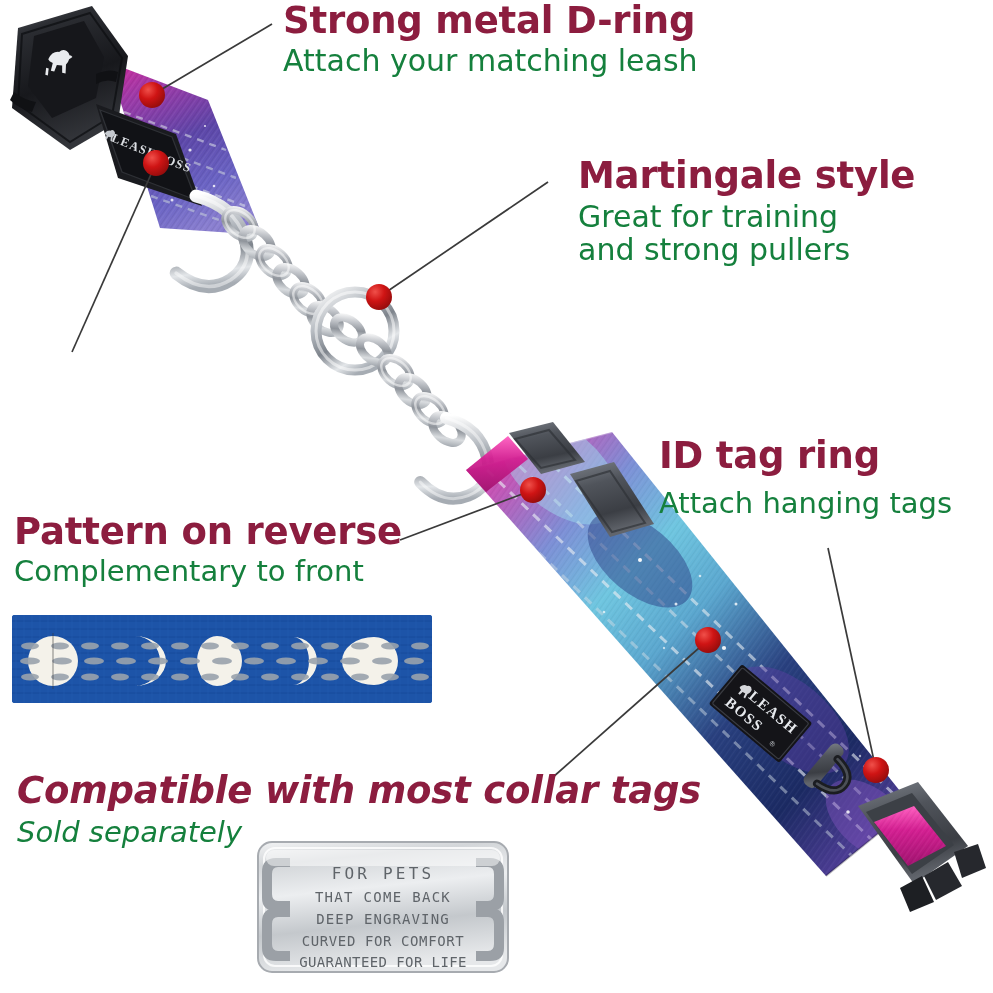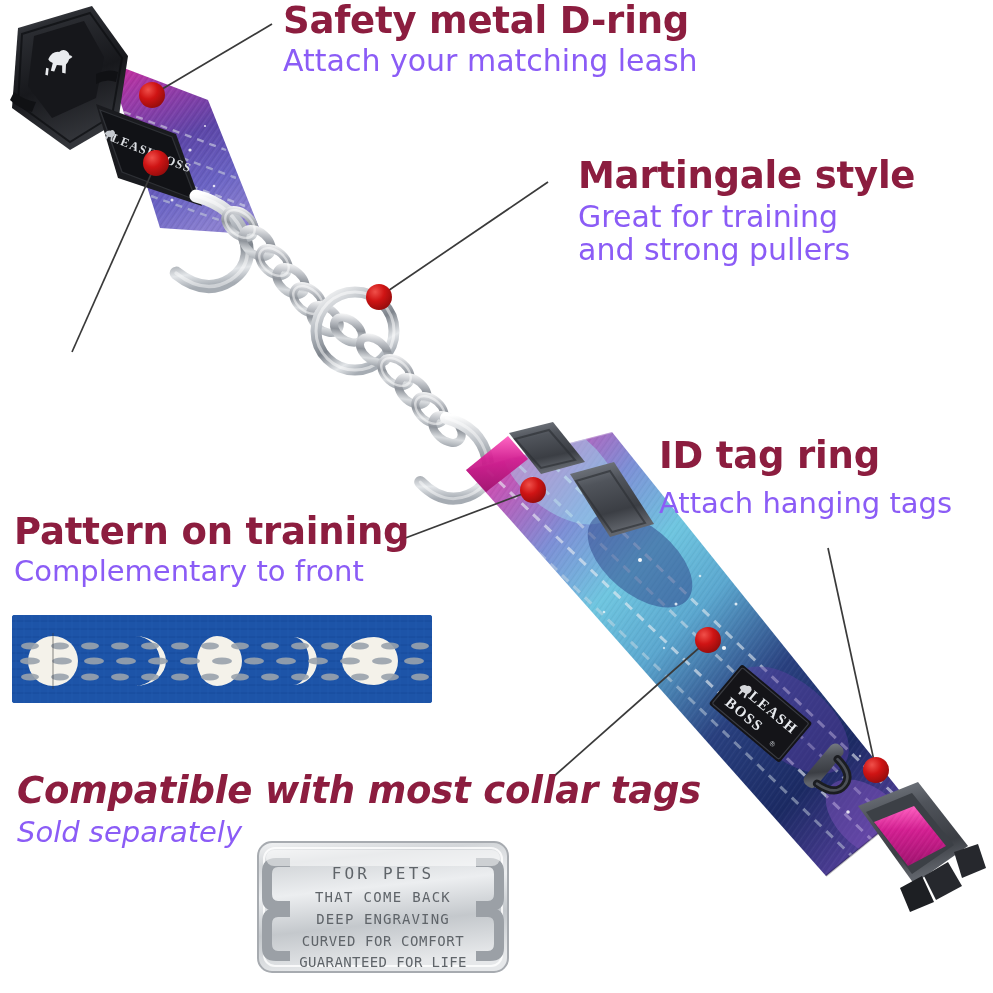--- a/index.html
+++ b/index.html
@@ -24,21 +24,21 @@
   
   .callout{ position:absolute; }
   .callout .c-title{
     color:#8c1d3f;
     font-weight:bold;
     line-height:1.02;
     white-space:nowrap;
     letter-spacing:-0.2px;
   }
   .callout .c-sub{
-    color:#8b5cf6;
+    color:#15803d;
     line-height:1.12;
     white-space:nowrap;
     font-weight:400;
   }
   .callout .c-sub .l2{ display:block; }
 
   #co-dring{ left:283px; top:2px; }
   #co-dring .c-title{ font-size:37px; }
   #co-dring .c-sub{ font-size:30px; margin-top:4px; }
 
@@ -539,21 +539,21 @@
           <ellipse cx="378" cy="62" rx="9" ry="3.4"></ellipse>
             <ellipse cx="408" cy="62" rx="9" ry="3.4"></ellipse>
         </g>
       </g>
 
       <path d="M41 18 V74" stroke="#3a3a3a" stroke-width="1.1" opacity="0.55"></path>
     </svg>
   </div>
 
   <div class="callout" id="co-dring">
-    <div class="c-title">Safety metal D-ring</div>
+    <div class="c-title">Strong metal D-ring</div>
     <div class="c-sub">
       <span>Attach your matching leash</span>
     </div>
   </div>
 
   <div class="callout" id="co-martingale">
     <div class="c-title">Martingale style</div>
     <div class="c-sub">
       <span>Great for training</span>
       <span class="l2">and strong pullers</span>
@@ -562,21 +562,21 @@
 
 
   <div class="callout" id="co-idtag">
     <div class="c-title">ID tag ring</div>
     <div class="c-sub">
       <span>Attach hanging tags</span>
     </div>
   </div>
 
   <div class="callout" id="co-pattern">
-    <div class="c-title">Pattern on training</div>
+    <div class="c-title">Pattern on reverse</div>
     <div class="c-sub">
       <span>Complementary to front</span>
     </div>
   </div>
 
   <div class="callout" id="co-compatible">
     <div class="c-title">Compatible with most collar tags</div>
     <div class="c-sub">
       <span>Sold separately</span>
     </div>

